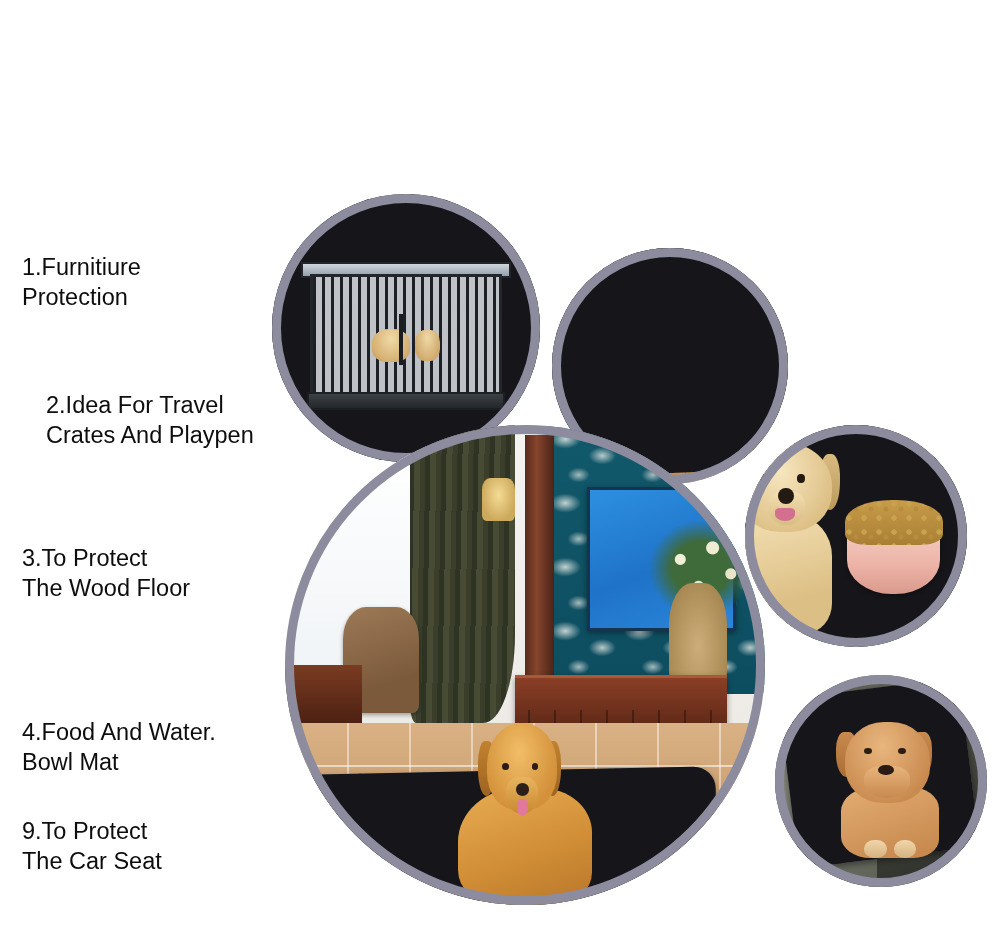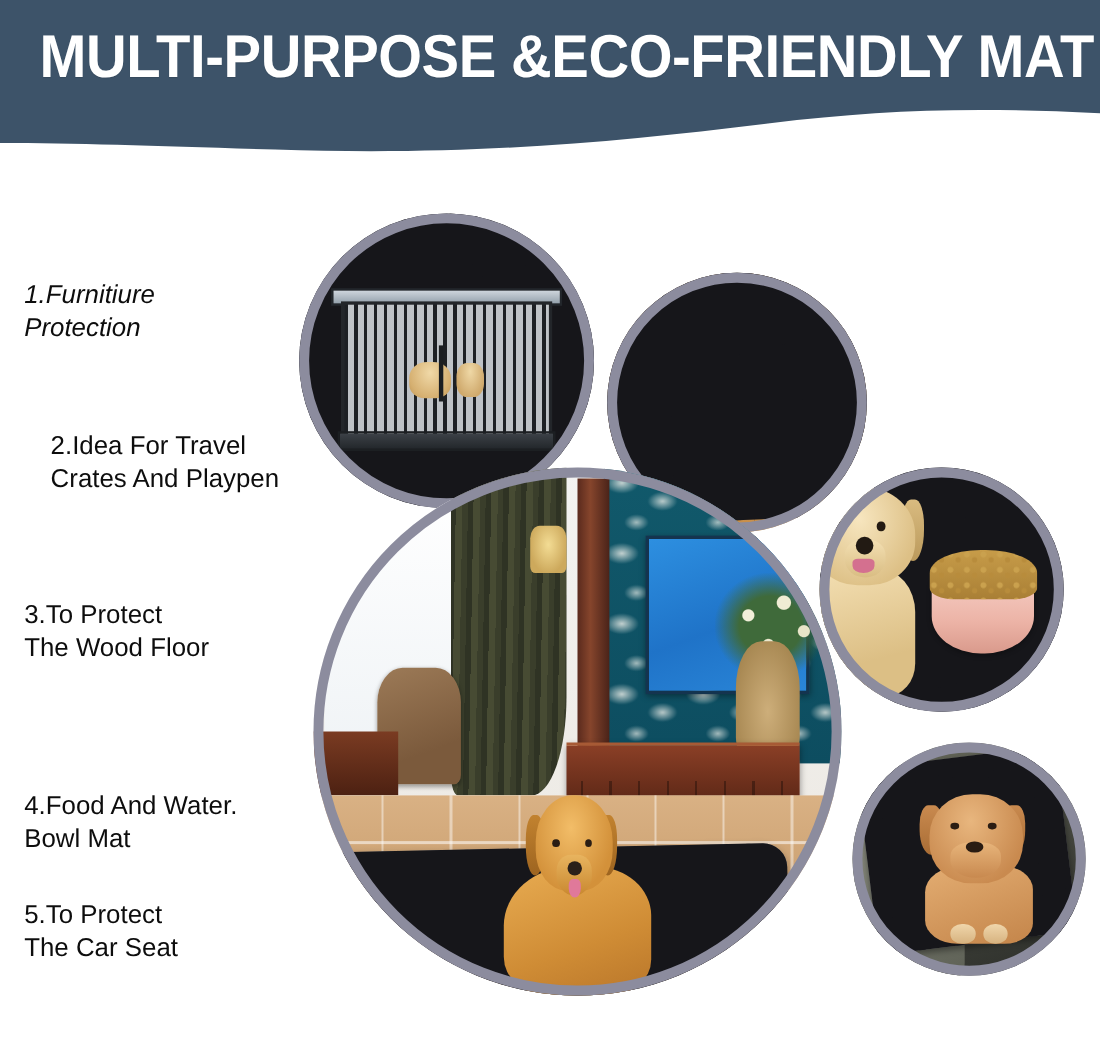--- a/index.html
+++ b/index.html
@@ -418,40 +418,31 @@
   .car-dog .paw { position:absolute; bottom:-4%; width:20%; height:14%;
     background: linear-gradient(180deg,#f0d6ab,#d6b27f); border-radius:46%; }
   .car-dog .paw.l { left:22%; }
   .car-dog .paw.r { left:48%; }
 </style>
 </head>
 <body>
 
 <div id="page">
 
-  <div id="header-banner">
-    <svg class="wave-bg" viewBox="0 0 1000 140" preserveAspectRatio="none">
-      <path d="M0,0 L1000,0 L1000,103
-               C880,97 800,100 700,112
-               C560,129 430,142 250,136
-               C150,133 70,130 0,130 Z" fill="#3d5369"></path>
-    </svg>
-    <div id="header-title">MULTI-PURPOSE &amp;ECO-FRIENDLY MAT</div>
-  </div>
 
   <div id="feature-list">
-    <div class="feature-item" style="top:12px;font-style:italic;">1.Furnitiure
+    <div class="feature-item" style="top:12px;">1.Furnitiure
   Protection</div>
     <div class="feature-item" style="top:150px;margin-left:24px;">2.Idea For Travel
   Crates And Playpen</div>
     <div class="feature-item" style="top:303px;">3.To Protect
   The Wood Floor</div>
     <div class="feature-item" style="top:432px;margin-top:45px;">4.Food And Water.
   Bowl Mat</div>
-    <div class="feature-item" style="top:576px;">5.To Protect
+    <div class="feature-item" style="top:576px;">9.To Protect
   The Car Seat</div>
   </div>
 
   <div id="collage">
 
     <div class="photo-circle" id="circle-crate">
       <div class="scene">
         <div class="mat-surface bg-mat">
           <div class="bones"></div>
         </div>

